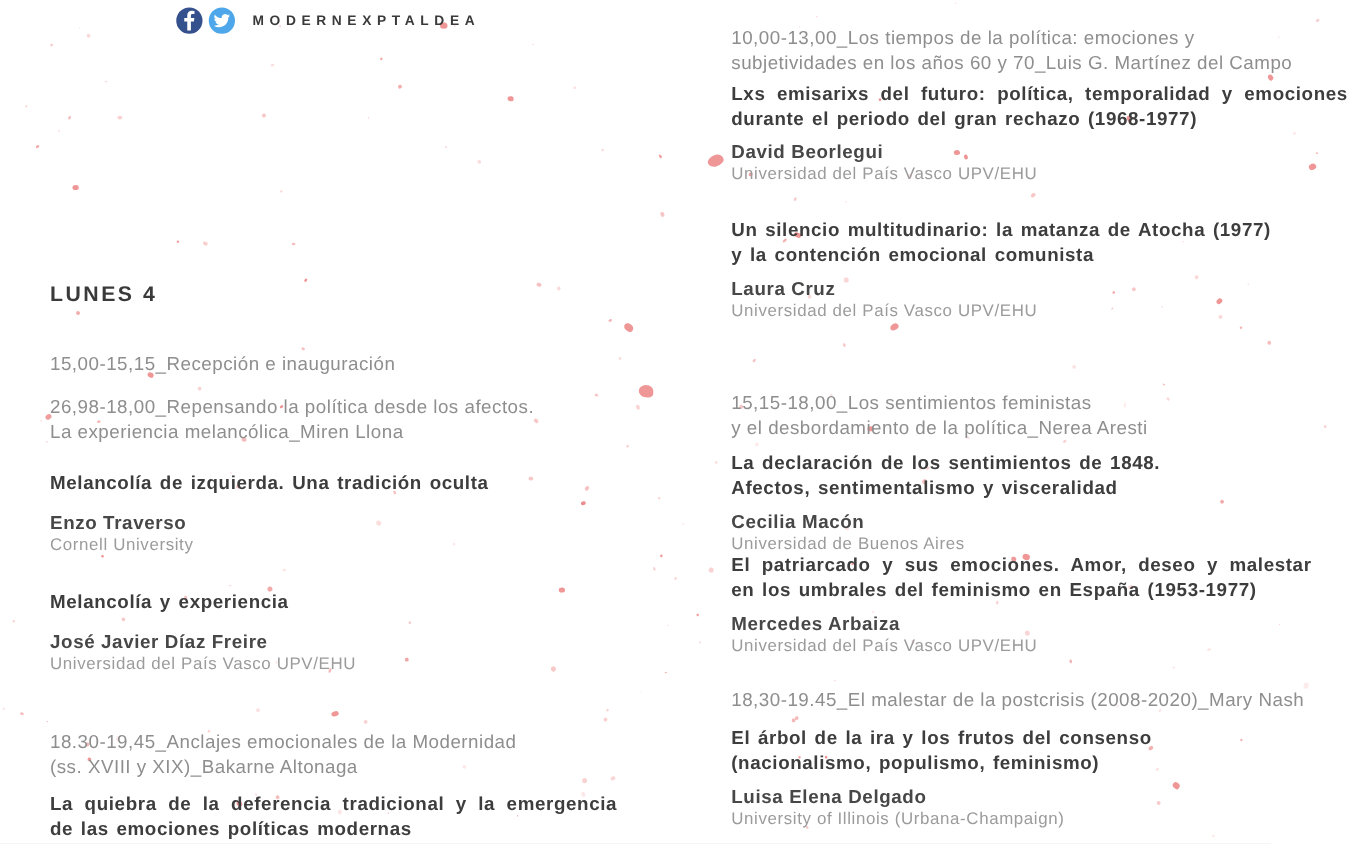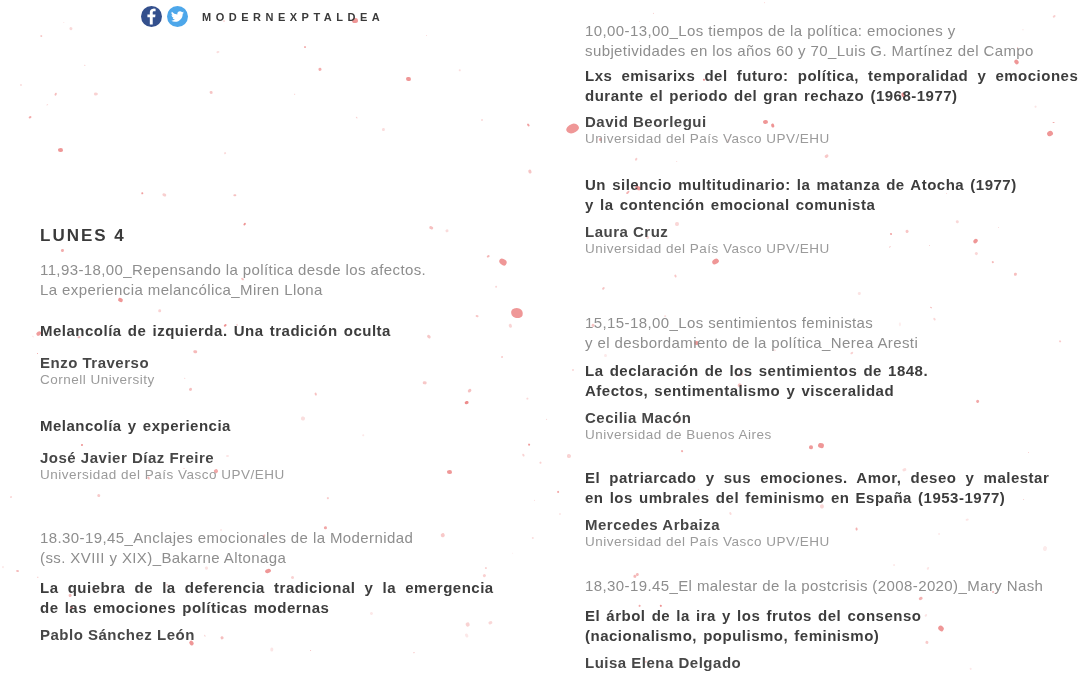--- a/index.html
+++ b/index.html
@@ -239,22 +239,25 @@
     <span class="icon-circle" id="tw-circle" style="background: rgb(77, 167, 234);">
       <svg width="13" height="13" viewBox="0 0 24 24">
         <path fill="#ffffff" d="M23.95 4.57a10 10 0 0 1-2.82.77 4.96 4.96 0 0 0 2.16-2.72c-.95.56-2 .96-3.13 1.19a4.92 4.92 0 0 0-8.38 4.48A13.97 13.97 0 0 1 1.64 3.16a4.92 4.92 0 0 0 1.52 6.57 4.9 4.9 0 0 1-2.23-.61v.06a4.92 4.92 0 0 0 3.95 4.83 5 5 0 0 1-2.21.08 4.94 4.94 0 0 0 4.6 3.42A9.87 9.87 0 0 1 0 19.54a13.99 13.99 0 0 0 7.56 2.21c9.05 0 14-7.5 14-13.99v-.63a10 10 0 0 0 2.4-2.56z"></path>
       </svg>
     </span>
     <span class="handle">MODERNEXPTALDEA</span>
   </div>
 
   <div class="col col-left" id="col-left">
       <div class="day" style="margin-top: 0px;">LUNES 4</div>
+      <div class="session" style="margin-top: 36px;">
+        <div class="line">15,00-15,15_Recepción e inauguración</div>
+      </div>
       <div class="session" style="margin-top: 14px;">
-        <div class="line">11,93-18,00_Repensando la política desde los afectos.</div>
+        <div class="line">26,98-18,00_Repensando la política desde los afectos.</div>
         <div class="line">La experiencia melancólica_Miren Llona</div>
       </div>
       <div class="title" style="margin-top: 21px;">
         <div class="line">Melancolía de izquierda. Una tradición oculta</div>
       </div>
       <div class="speaker" style="margin-top: 13px;">
         <div class="name">Enzo Traverso</div>
         <div class="aff">Cornell University</div>
       </div>
       <div class="title" style="margin-top: 28px;">
@@ -302,21 +305,21 @@
         <div class="line">y el desbordamiento de la política_Nerea Aresti</div>
       </div>
       <div class="title" style="margin-top: 8px;">
         <div class="line">La declaración de los sentimientos de 1848.</div>
         <div class="line">Afectos, sentimentalismo y visceralidad</div>
       </div>
       <div class="speaker" style="margin-top: 8px;">
         <div class="name">Cecilia Macón</div>
         <div class="aff">Universidad de Buenos Aires</div>
       </div>
-      <div class="title wide" style="margin-top: 25px;">
+      <div class="title wide" style="">
         <div class="line">El patriarcado y sus emociones. Amor, deseo y malestar</div>
         <div class="line">en los umbrales del feminismo en España (1953-1977)</div>
       </div>
       <div class="speaker" style="margin-top: 8px;">
         <div class="name">Mercedes Arbaiza</div>
         <div class="aff">Universidad del País Vasco UPV/EHU</div>
       </div>
       <div class="session" style="margin-top: 26px;">
         <div class="line">18,30-19.45_El malestar de la postcrisis (2008-2020)_Mary Nash</div>
       </div>

